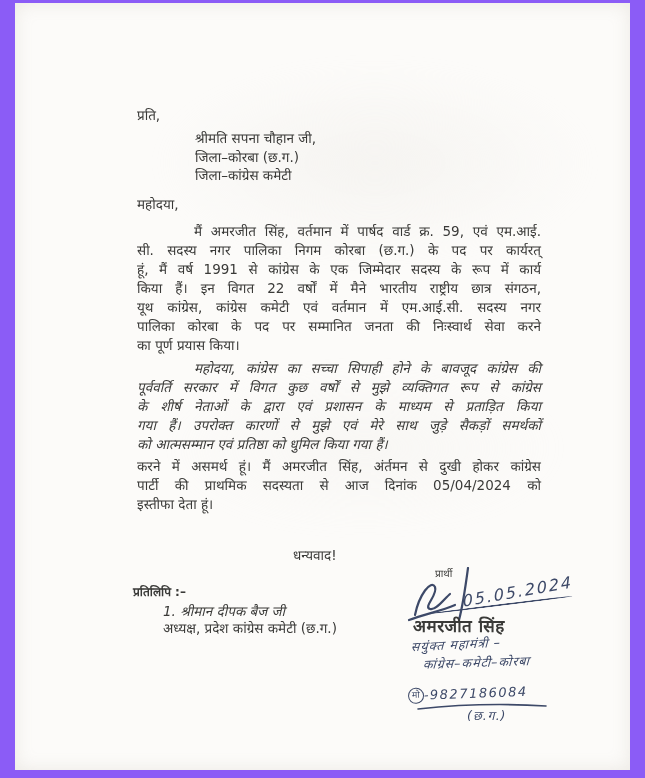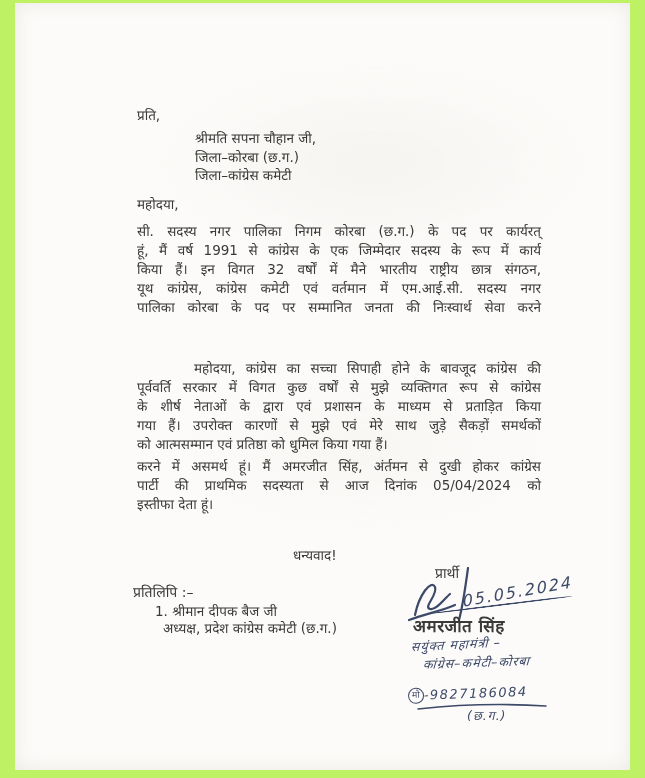--- a/index.html
+++ b/index.html
@@ -1,48 +1,48 @@
 <!DOCTYPE html>
 <html><head>
 <meta charset="utf-8">
 <style>
   * { margin:0; padding:0; box-sizing:border-box; }
   body { background:#1a1a1a; font-family:"DejaVu Sans", sans-serif; }
   .frame {
     position:relative; width:645px; height:778px;
-    background:#bef264; overflow:hidden;
+    background:#8b5cf6; overflow:hidden;
   }
   .page {
     position:absolute; left:15px; top:3px; width:615px; height:767px;
     background:#fcfbf9;
     box-shadow: inset 0 0 18px rgba(160,150,135,0.18);
   }
   .bleed {
     position:absolute; filter:blur(9px); opacity:0.5; pointer-events:none;
     background: radial-gradient(ellipse at center, #efede9 0%, rgba(252,251,249,0) 70%);
   }
   .bleed.b1 { left:140px; top:60px;  width:440px; height:200px; }
   .bleed.b2 { left:150px; top:360px; width:400px; height:170px; opacity:0.3; }
 
   .print { position:absolute; color:#3a3a38; font-size:13.5px; line-height:19px; }
   .addr-to   { left:122px; top:103px; }
   .addr-block{ left:180px; top:126px; line-height:18.5px; }
   .greeting  { left:122px; top:192px; }
 
   .para { left:122px; width:404px; }
   .para.p1 { top:219px; }
-  .para.p2 { top:356px; }
+  .para.p2 { top:356px;font-style:italic; }
   .para.p3 { top:454px; }
   .line { text-align:justify; }
   .line.fill { text-align-last:justify; }
   .line.indent { text-indent:57px; }
 
   .thanks { left:278px; top:543px; }
 
-  .prarthi { left:420px; top:561px; font-size:14px; }
+  .prarthi { left:420px; top:561px; font-size:10px; }
   .sig-name { left:398px; top:614px; font-size:17px; font-weight:600; letter-spacing:0.5px; }
 
   .ink { position:absolute; color:#3d4968; }
   .hw {
     font-style:italic; letter-spacing:1px; font-size:12.5px;
     transform: skewX(-5deg) rotate(-3deg);
   }
   .sig-date { left:447px; top:579px; font-size:16px; font-style:italic;
               letter-spacing:2px; transform: rotate(-10deg) skewX(-6deg); }
   .sig-underline { left:412px; top:601px; width:146px; height:0;
@@ -51,22 +51,22 @@
   .hw2 { left:408px; top:651px; transform: skewX(-5deg) rotate(-2deg); }
   .hw3 { left:452px; top:704px; transform:none;text-align:right; }
   .phone { left:393px; top:683px; font-size:13px; font-style:italic; letter-spacing:1.5px;
            transform: rotate(-2deg); }
   .circle-mo { display:inline-block; border:1.3px solid #3d4968; border-radius:50%;
            font-size:9px; line-height:11px; padding:1px 3px 2px 3px; letter-spacing:0;
            vertical-align:2px; font-style:normal; }
   .sig-svg { position:absolute; left:390px; top:564px; }
   .phone-underline-svg { position:absolute; left:401px; top:698px; }
 
-  .copy-head { left:118px; top:580px; font-size:14px; }
-  .copy-1 { left:140px; top:599px; }
+  .copy-head { left:118px; top:580px; font-size:12px;font-weight:bold; }
+  .copy-1 { left:148px; top:599px;font-style:italic; }
   .copy-2 { left:148px; top:616px; }
 </style>
 </head>
 <body>
 
 <div class="frame">
   <div class="page">
 
     <div class="bleed b1"></div>
     <div class="bleed b2"></div>
@@ -74,25 +74,27 @@
     <div class="print addr-to">प्रति,</div>
     <div class="print addr-block">
       <div class="line">श्रीमति सपना चौहान जी,</div>
       <div class="line">जिला–कोरबा (छ.ग.)</div>
       <div class="line">जिला–कांग्रेस कमेटी</div>
     </div>
 
     <div class="print greeting">महोदया,</div>
 
     <div class="print para p1">
+      <div class="line fill indent">मैं अमरजीत सिंह, वर्तमान में पार्षद वार्ड क्र. 59, एवं एम.आई.</div>
       <div class="line fill">सी. सदस्य नगर पालिका निगम कोरबा (छ.ग.) के पद पर कार्यरत्</div>
       <div class="line fill">हूं, मैं वर्ष 1991 से कांग्रेस के एक जिम्मेदार सदस्य के रूप में कार्य</div>
-      <div class="line fill">किया हैं। इन विगत 32 वर्षों में मैने भारतीय राष्ट्रीय छात्र संगठन,</div>
+      <div class="line fill">किया हैं। इन विगत 22 वर्षों में मैने भारतीय राष्ट्रीय छात्र संगठन,</div>
       <div class="line fill">यूथ कांग्रेस, कांग्रेस कमेटी एवं वर्तमान में एम.आई.सी. सदस्य नगर</div>
       <div class="line fill">पालिका कोरबा के पद पर सम्मानित जनता की निःस्वार्थ सेवा करने</div>
+      <div class="line">का पूर्ण प्रयास किया।</div>
     </div>
 
     <div class="print para p2">
       <div class="line fill indent">महोदया, कांग्रेस का सच्चा सिपाही होने के बावजूद कांग्रेस की</div>
       <div class="line fill">पूर्ववर्ति सरकार में विगत कुछ वर्षों से मुझे व्यक्तिगत रूप से कांग्रेस</div>
       <div class="line fill">के शीर्ष नेताओं के द्वारा एवं प्रशासन के माध्यम से प्रताड़ित किया</div>
       <div class="line fill">गया हैं। उपरोक्त कारणों से मुझे एवं मेरे साथ जुड़े सैकड़ों समर्थकों</div>
       <div class="line">को आत्मसम्मान एवं प्रतिष्ठा को धुमिल किया गया हैं।</div>
     </div>
 

